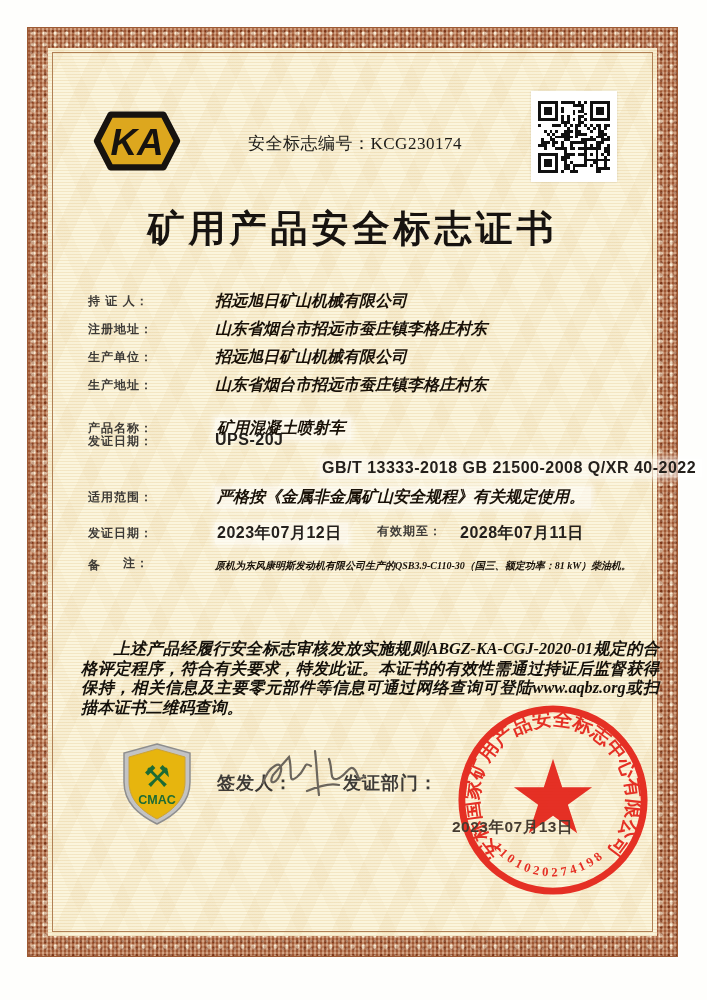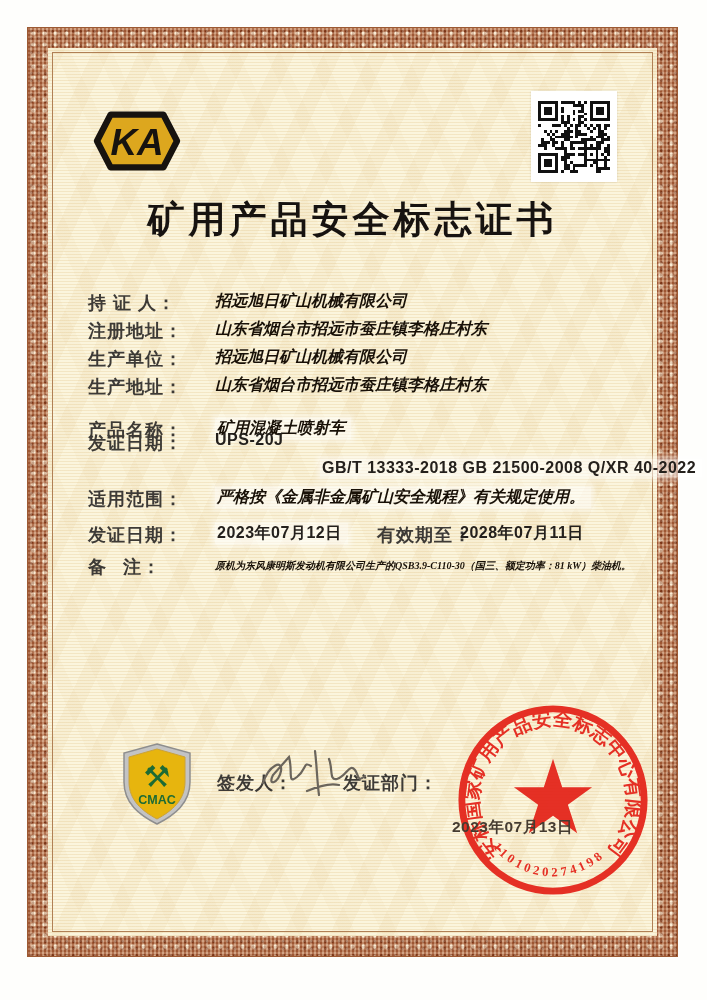--- a/index.html
+++ b/index.html
@@ -27,25 +27,25 @@
   .abs{position:absolute;}
   
   .ka{left:45px;top:55px;width:88px;height:76px;}
   
   .certno{left:200px;top:84px;font-family:"Liberation Serif",serif;font-size:17px;color:#1c1a16;
           letter-spacing:.5px;white-space:nowrap;}
   
   .qrbox{left:483px;top:43px;width:86px;height:91px;background:#ffffff;display:flex;
          align-items:center;justify-content:center;box-shadow:0 0 2px rgba(0,0,0,.12);}
   
-  .title{left:0;top:147px;width:100%;text-align:center;font-family:"Liberation Serif",serif;
+  .title{left:0;top:156px;width:100%;text-align:center;font-family:"Liberation Serif",serif;
          font-weight:900;font-size:37px;letter-spacing:4px;color:#171310;}
   
   .row{left:40px;height:24px;white-space:nowrap;}
-  .lab{display:inline-block;font-size:18px;font-weight:600;color:#3d3a36;letter-spacing:1px;}
+  .lab{display:inline-block;font-size:12px;font-weight:600;color:#3d3a36;letter-spacing:1px;}
   .val{position:absolute;left:87px;top:0;font-size:16px;color:#181007;}
   .v-kai{font-family:"Liberation Serif",serif;font-style:italic;font-weight:600;}
   .v-sans{font-family:"Liberation Sans",sans-serif;font-weight:700;color:#24201c;letter-spacing:.5px;}
   .hl{background:rgba(255,255,255,.55);box-shadow:0 0 5px 3px rgba(255,255,255,.45);padding:0 6px 0 2px;}
   
   .remark-val{position:absolute;left:127px;top:0;width:470px;font-size:10px;line-height:21px;
       font-family:"Liberation Serif",serif;font-style:italic;font-weight:700;color:#181007;}
   .statement{left:33px;width:578px;font-size:16.2px;line-height:19.5px;text-indent:2em;
       font-family:"Liberation Serif",serif;font-style:italic;font-weight:700;color:#14100a;text-align:justify;}
   
@@ -61,20 +61,21 @@
 <div class="sheet">
   <div class="frame"></div>
   <div class="inner">
     <div class="rule"></div>
 
     <svg class="abs ka" viewBox="0 0 110 76">
       <polygon points="22,5 88,5 105,38 88,71 22,71 5,38" fill="#dda71e" stroke="#17130f" stroke-width="8" stroke-linejoin="round"></polygon>
       <text x="55" y="56" text-anchor="middle" font-family="Liberation Sans, sans-serif" font-size="46" font-weight="900" font-style="italic" fill="#17130f">KA</text>
     </svg>
 
+    <div class="abs certno"><span>安全标志编号：</span><span>KCG230174</span></div>
 
     <div class="abs qrbox">
       <svg id="qr-svg" width="72" height="72" viewBox="0 0 25 25" shape-rendering="crispEdges">
           <rect x="0" y="0" width="25" height="25" fill="#ffffff"></rect>
           <rect x="8" y="0" width="1" height="1" fill="#111"></rect>
           <rect x="9" y="0" width="1" height="1" fill="#111"></rect>
           <rect x="10" y="0" width="1" height="1" fill="#111"></rect>
           <rect x="11" y="0" width="1" height="1" fill="#111"></rect>
           <rect x="12" y="0" width="1" height="1" fill="#111"></rect>
           <rect x="14" y="0" width="1" height="1" fill="#111"></rect>
@@ -310,20 +311,21 @@
       <span class="lab abs" style="left:289px;top:0">有效期至：</span>
       <span class="val v-sans" style="left:372px">2028年07月11日</span>
     </div>
 
     <div class="abs row" style="top:507px;height:48px">
       <span class="lab">备</span>
       <span class="lab abs" style="left:35px;top:0">注：</span>
       <span class="remark-val" style="white-space:normal">原机为东风康明斯发动机有限公司生产的QSB3.9-C110-30（国三、额定功率：81 kW）柴油机。</span>
     </div>
 
+    <div class="abs statement" style="top:592px">上述产品经履行安全标志审核发放实施规则ABGZ-KA-CGJ-2020-01规定的合格评定程序，符合有关要求，特发此证。本证书的有效性需通过持证后监督获得保持，相关信息及主要零元部件等信息可通过网络查询可登陆www.aqbz.org或扫描本证书二维码查询。</div>
 
     <svg class="abs cmac" viewBox="0 0 78 84">
       <path d="M39,2 L72,11 V40 C72,61 57,73 39,82 C21,73 6,61 6,40 V11 Z" fill="#c3c3c3" stroke="#8e8e8e" stroke-width="1.5"></path>
       <path d="M39,7 L67,15 V40 C67,58 54,69 39,77 C24,69 11,58 11,40 V15 Z" fill="#e7b50e" stroke="#caa23a" stroke-width="1"></path>
       <text x="39" y="45" text-anchor="middle" font-size="30" fill="#1d6b34">⚒</text>
       <text x="39" y="62" text-anchor="middle" font-family="Liberation Sans, sans-serif" font-size="12.5" font-weight="800" fill="#1d6b34">CMAC</text>
     </svg>
 
     <span class="abs signer-lab" style="left:169px;top:723px">签发人：</span>
     <svg class="abs sig" viewBox="0 0 116 58">

